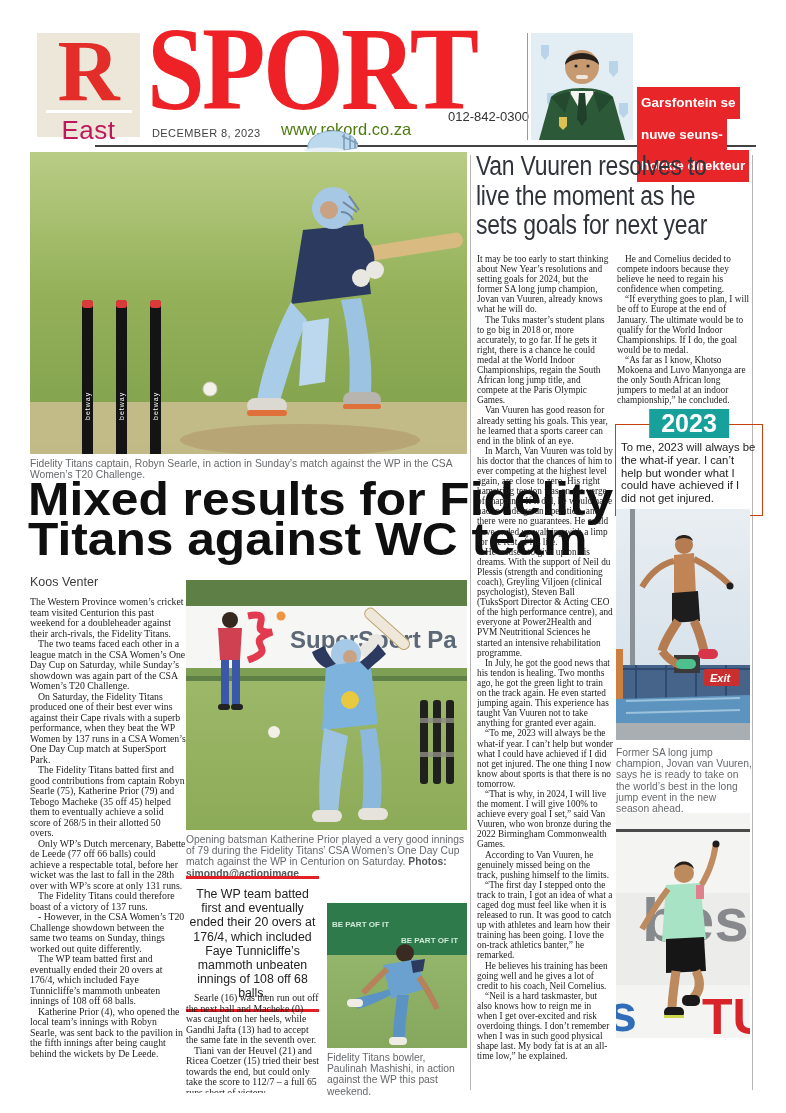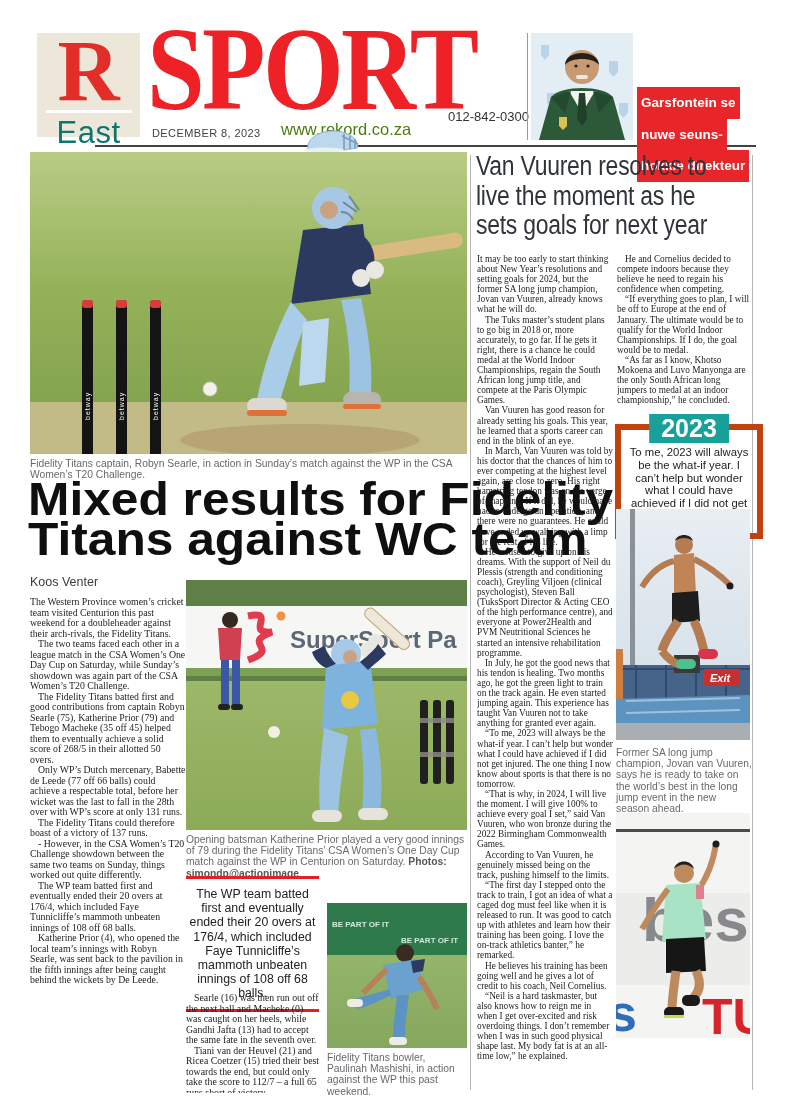--- a/index.html
+++ b/index.html
@@ -3,21 +3,21 @@
 <meta charset="utf-8">
 <style>
   html,body{margin:0;padding:0;background:#888;}
   .page{position:relative;width:786px;height:1113px;background:#ffffff;overflow:hidden;
         font-family:"Liberation Sans",sans-serif;margin:0 auto;}
   .abs{position:absolute;}
   
   .rbox{left:37px;top:33px;width:103px;height:104px;background:#ece7d8;text-align:center;}
   .rletter{font-family:"Liberation Serif",serif;font-weight:bold;font-size:86px;line-height:76px;color:#e22d28;}
   .rdiv{width:86px;height:3px;background:#ffffff;margin:1px auto 2px;}
-  .reast{font-size:31px;color:#0f766e;letter-spacing:.5px;}
+  .reast{font-size:26px;color:#be185d;letter-spacing:.5px;}
   .sport{left:147px;top:16px;font-family:"Liberation Serif",serif;font-weight:bold;font-size:118px;
          line-height:108px;color:#ee2226;letter-spacing:-3px;transform:scaleX(.88);transform-origin:left top;white-space:nowrap;}
   .mdate{left:152px;top:127px;font-size:11px;letter-spacing:.4px;color:#424242;}
   .msite{left:281px;top:120px;font-size:16.5px;color:#4d7c0f;}
   .mphone{left:448px;top:109px;font-size:13px;color:#333;}
   .hrule{left:95px;top:145px;width:661px;height:2px;background:#424242;}
   .hvline{left:527px;top:33px;width:1px;height:107px;background:#9a9a9a;}
   .teaser{left:637px;top:87px;}
   .teaser span{display:table;background:#e8262a;color:#fff;font-weight:bold;font-size:13.5px;
                line-height:17.5px;padding:7px 4px;white-space:nowrap;}
@@ -37,22 +37,22 @@
   .bodycol p{margin:0;text-indent:8px;}
   .bodycol p:first-child{text-indent:0;}
   .bodycol.cont p:first-child{text-indent:8px;}
   .sz-a{font-size:9.8px;line-height:10.5px;}
   .sz-b{font-size:9.3px;line-height:10.1px;}
   
   .pullquote{left:186px;top:876px;width:133px;box-sizing:border-box;border-top:3.5px solid #e32026;
              border-bottom:3.5px solid #e32026;padding:8px 1px;text-align:center;font-size:12.3px;
              line-height:14.2px;color:#222;}
   
-  .qbox{left:615px;top:424px;width:148px;box-sizing:border-box;border:6px solid #c2410c;
-        text-align:center;padding:16px 5px 10px;}
+  .qbox{left:615px;top:424px;width:148px;box-sizing:border-box;border:1px solid #c2410c;
+        text-align:left;padding:16px 5px 10px;}
   .qyear{position:absolute;top:-16px;left:50%;transform:translateX(-50%);background:#17a19a;color:#fff;
          font-weight:bold;font-size:25px;line-height:29px;padding:0 12px;}
   .qtext{font-size:11.3px;line-height:12.8px;color:#222;}
   svg{display:block;}
 </style>
 </head>
 <body>
 
 <div class="page">
 
@@ -153,20 +153,21 @@
 
   <div class="abs headline1">
     <div>Mixed results for Fidelity</div>
     <div>Titans against WC team</div>
   </div>
   <div class="abs byline">Koos Venter</div>
 
   <div class="abs bodycol sz-a" style="left:30px;top:597px;width:156px;height:496px">
       <p>The Western Province women’s cricket team visited Centurion this past weekend for a doubleheader against their arch-rivals, the Fidelity Titans.</p>
       <p>The two teams faced each other in a league match in the CSA Women’s One Day Cup on Saturday, while Sunday’s showdown was again part of the CSA Women’s T20 Challenge.</p>
+      <p>On Saturday, the Fidelity Titans produced one of their best ever wins against their Cape rivals with a superb performance, when they beat the WP Women by 137 runs in a CSA Women’s One Day Cup match at SuperSport Park.</p>
       <p>The Fidelity Titans batted first and good contributions from captain Robyn Searle (75), Katherine Prior (79) and Tebogo Macheke (35 off 45) helped them to eventually achieve a solid score of 268/5 in their allotted 50 overs.</p>
       <p>Only WP’s Dutch mercenary, Babette de Leede (77 off 66 balls) could achieve a respectable total, before her wicket was the last to fall in the 28th over with WP’s score at only 131 runs.</p>
       <p>The Fidelity Titans could therefore boast of a victory of 137 runs.</p>
       <p>- However, in the CSA Women’s T20 Challenge showdown between the same two teams on Sunday, things worked out quite differently.</p>
       <p>The WP team batted first and eventually ended their 20 overs at 176/4, which included Faye Tunnicliffe’s mammoth unbeaten innings of 108 off 68 balls.</p>
       <p>Katherine Prior (4), who opened the local team’s innings with Robyn Searle, was sent back to the pavilion in the fifth innings after being caught behind the wickets by De Leede.</p>
     </div>
 
   <svg class="abs" style="left:186px;top:580px" width="281" height="250" viewBox="0 0 281 250">
     <defs>

